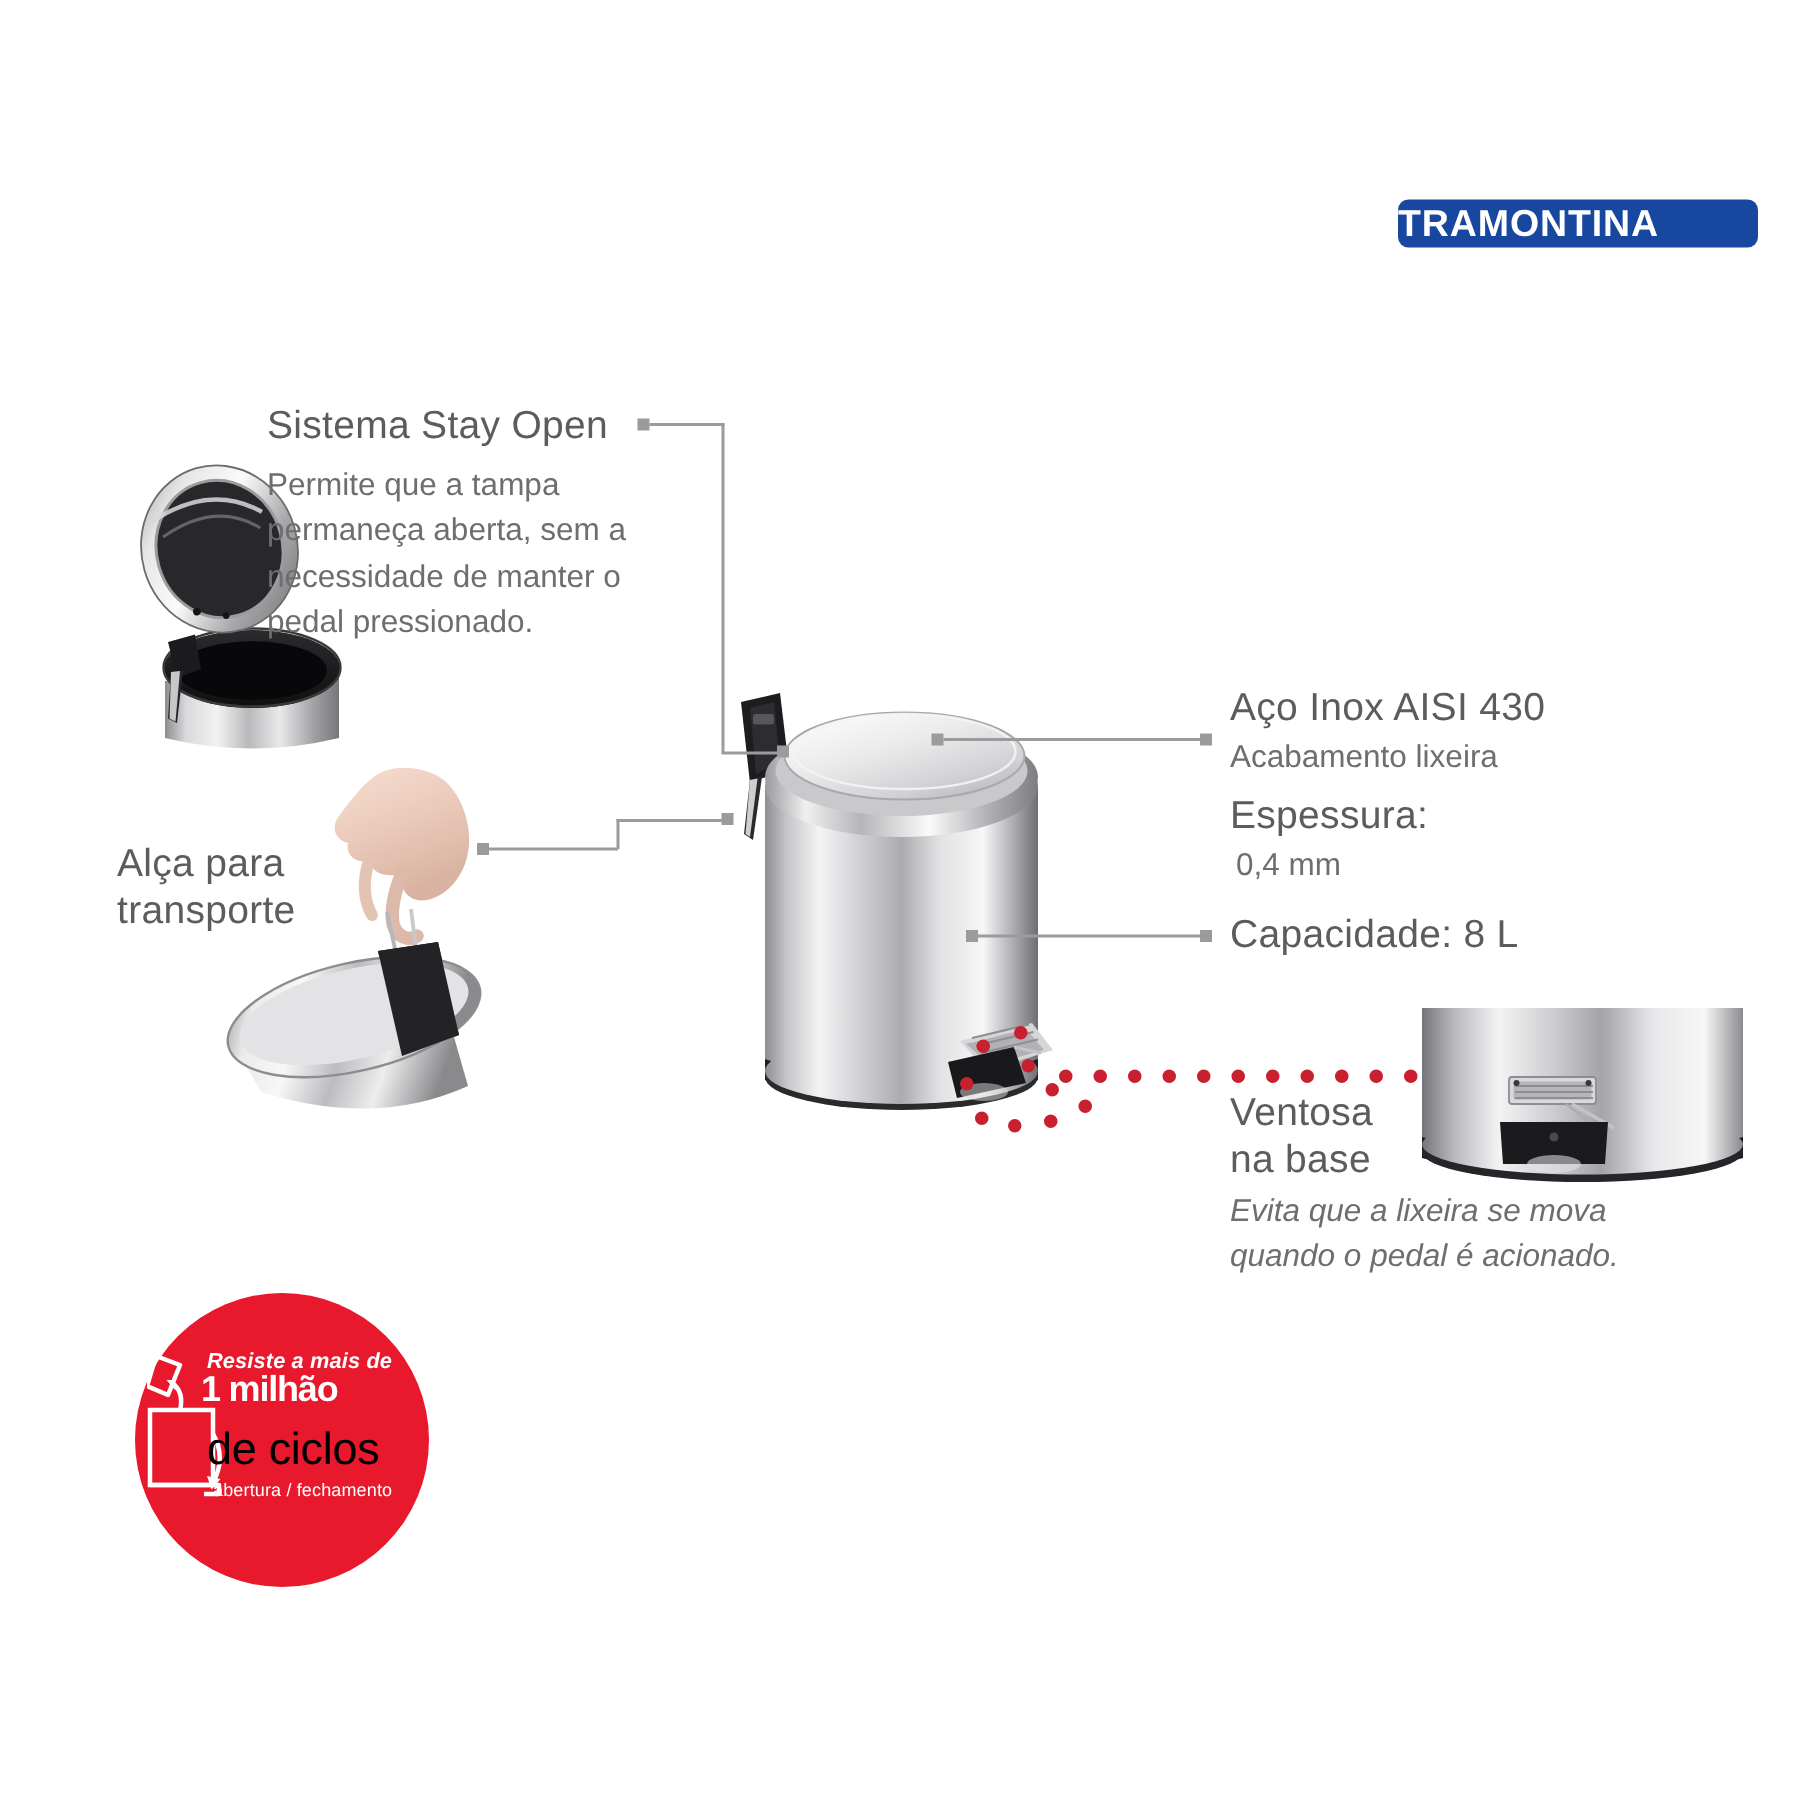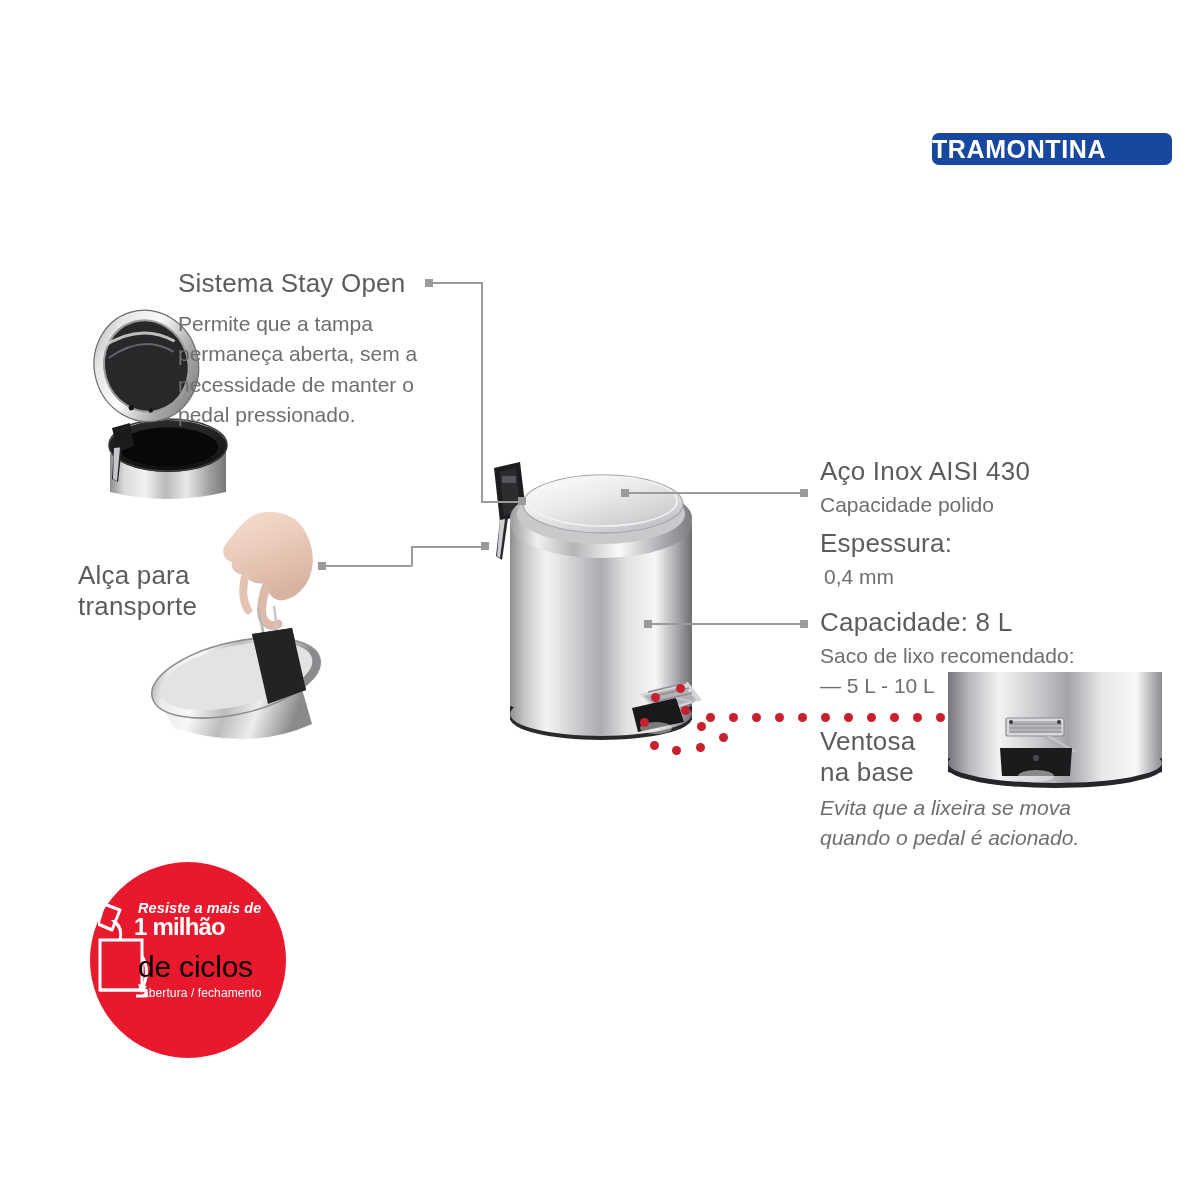--- a/index.html
+++ b/index.html
@@ -390,28 +390,26 @@
   <div class="callout-title" style="left:178px; top:268px; width:250px;">Sistema Stay Open</div>
   <div class="callout-body" style="left:178px; top:309px; width:280px;">Permite que a tampa
 permaneça aberta, sem a
 necessidade de manter o
 pedal pressionado.</div>
 
   <div class="callout-title" style="left:78px; top:560px; width:230px;">Alça para
 transporte</div>
 
   <div class="callout-title" style="left:820px; top:456px; width:330px;">Aço Inox AISI 430</div>
-  <div class="callout-body" style="left:820px; top:490px; width:330px;">Capacidade polido</div>
+  <div class="callout-body" style="left:820px; top:490px; width:330px;">Acabamento lixeira</div>
 
   <div class="callout-title" style="left:820px; top:528px; width:330px;">Espessura:</div>
   <div class="callout-body" style="left:824px; top:562px; width:330px;">0,4 mm</div>
 
   <div class="callout-title" style="left:820px; top:607px; width:330px;">Capacidade: 8 L</div>
-  <div class="callout-body" style="left:820px; top:641px; width:330px;">Saco de lixo recomendado:
-— 5 L - 10 L</div>
 
   <div class="callout-title" style="left:820px; top:726px; width:240px;">Ventosa
 na base</div>
   <div class="callout-body" style="left:820px; top:793px; width:330px;font-style:italic;">Evita que a lixeira se mova
 quando o pedal é acionado.</div>
 
   <div id="seal">
     <svg class="seal-icon" viewBox="0 0 56 104">
 
       <path d="M6,4 L22,10 L14,30 L0,24 Z" fill="none" stroke="#ffffff" stroke-width="3" stroke-linejoin="round"></path>

